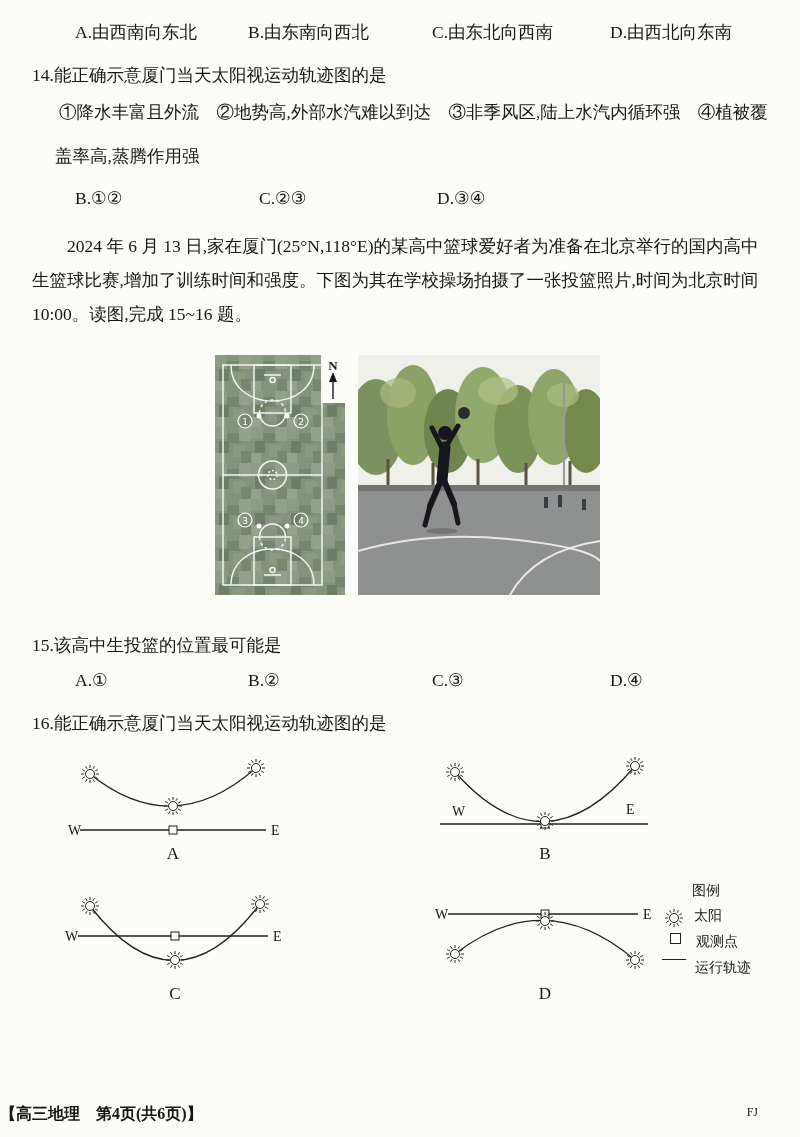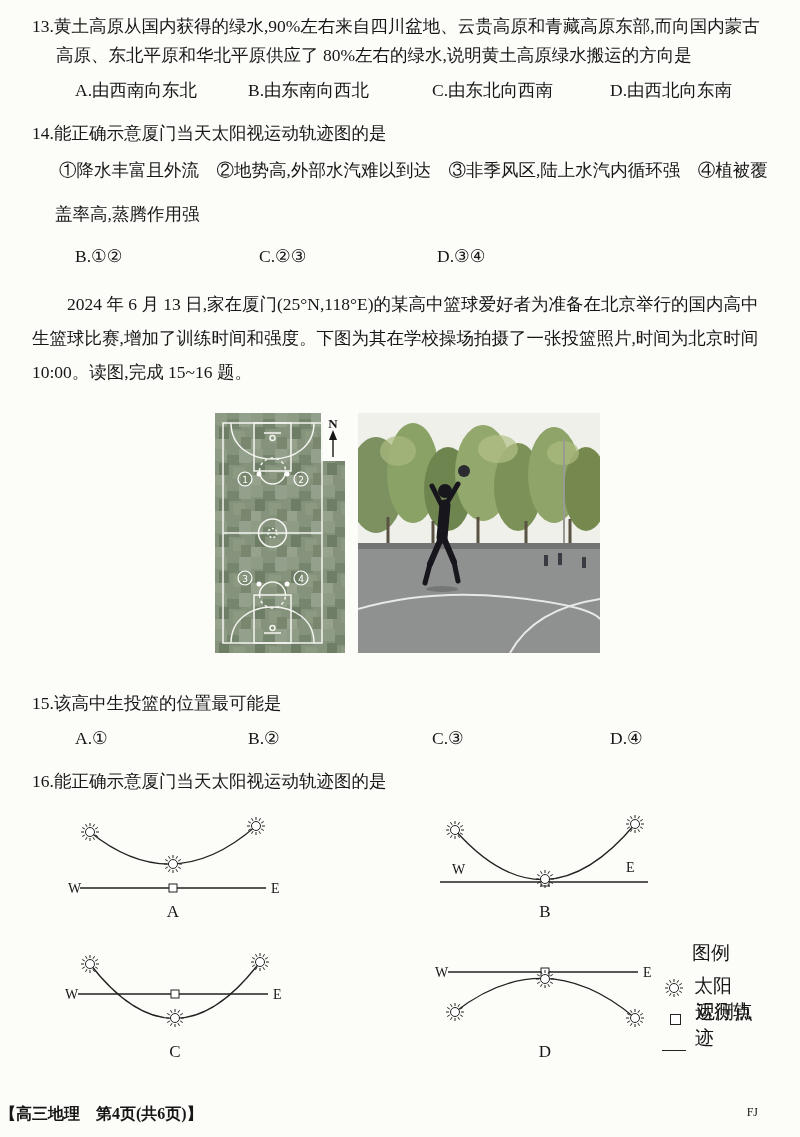--- a/index.html
+++ b/index.html
@@ -15,23 +15,23 @@
   .opts .o{flex:none}
   .o.w1{width:173px}.o.w2{width:184px}.o.w3{width:178px}
   .passage{margin-top:16px;line-height:34px;text-indent:2em}
   .figures{display:flex;margin:24px 0 0 183px;gap:13px;height:240px}
   .q15{margin-top:36px}
   .q16{margin-top:12px}
   .diagrams{position:relative;height:262px;margin-top:6px}
   .dg{position:absolute}
   .dgA{left:28px;top:6px}.dgB{left:398px;top:6px}
   .dgC{left:28px;top:146px}.dgD{left:398px;top:146px}
-  .legend{position:absolute;left:630px;top:138px;font-size:19px}
+  .legend{position:absolute;left:630px;top:138px;font-size:14px}
   .legend-title{margin:0 0 7px 30px}
-  .legend-row{display:flex;align-items:flex-end;height:26px}
+  .legend-row{display:flex;align-items:flex-start;height:26px}
   .legend-row .txt{margin-left:8px}
   .legend .sq{width:9px;height:9px;border:1px solid #222;background:#fff;margin:0 7px 0 8px;flex:none}
   .legend .ln{width:24px;border-top:1.5px solid #222;margin-right:1px;flex:none}
   .legend .ic{flex:none}
   .footer{position:absolute;left:0;right:0;bottom:12px;text-align:left;
           font-size:16px;font-weight:600}
   .footer .fj{position:absolute;right:42px;top:1px;font-weight:400;font-size:12px}
   svg text{font-family:"Liberation Serif","DejaVu Serif",serif;font-size:14px;fill:#161616}
   svg text.dlabel{font-size:17px}
 </style>
@@ -55,23 +55,20 @@
           <line x1="0" y1="-6" x2="0" y2="-9"></line>
         <line x1="3" y1="-5.2" x2="4.5" y2="-7.8"></line>
           <line x1="5.2" y1="-3" x2="7.8" y2="-4.5"></line>
       </g>
     </g>
   </defs>
 </svg>
 
 <div class="page">
 
-  <div class="qline hang">
-    <span>13.</span><span>黄土高原从国内获得的绿水,90%左右来自四川盆地、云贵高原和青藏高原东部,而向国内蒙古高原、东北平原和华北平原供应了 80%左右的绿水,说明黄土高原绿水搬运的方向是</span>
-  </div>
   <div class="opts">
     <span class="o w1">A.由西南向东北</span>
     <span class="o w2">B.由东南向西北</span>
     <span class="o w3">C.由东北向西南</span>
     <span class="o">D.由西北向东南</span>
   </div>
 
   <div class="qline hang q14">
     <span>14.</span><span>能正确示意厦门当天太阳视运动轨迹图的是</span>
   </div>

